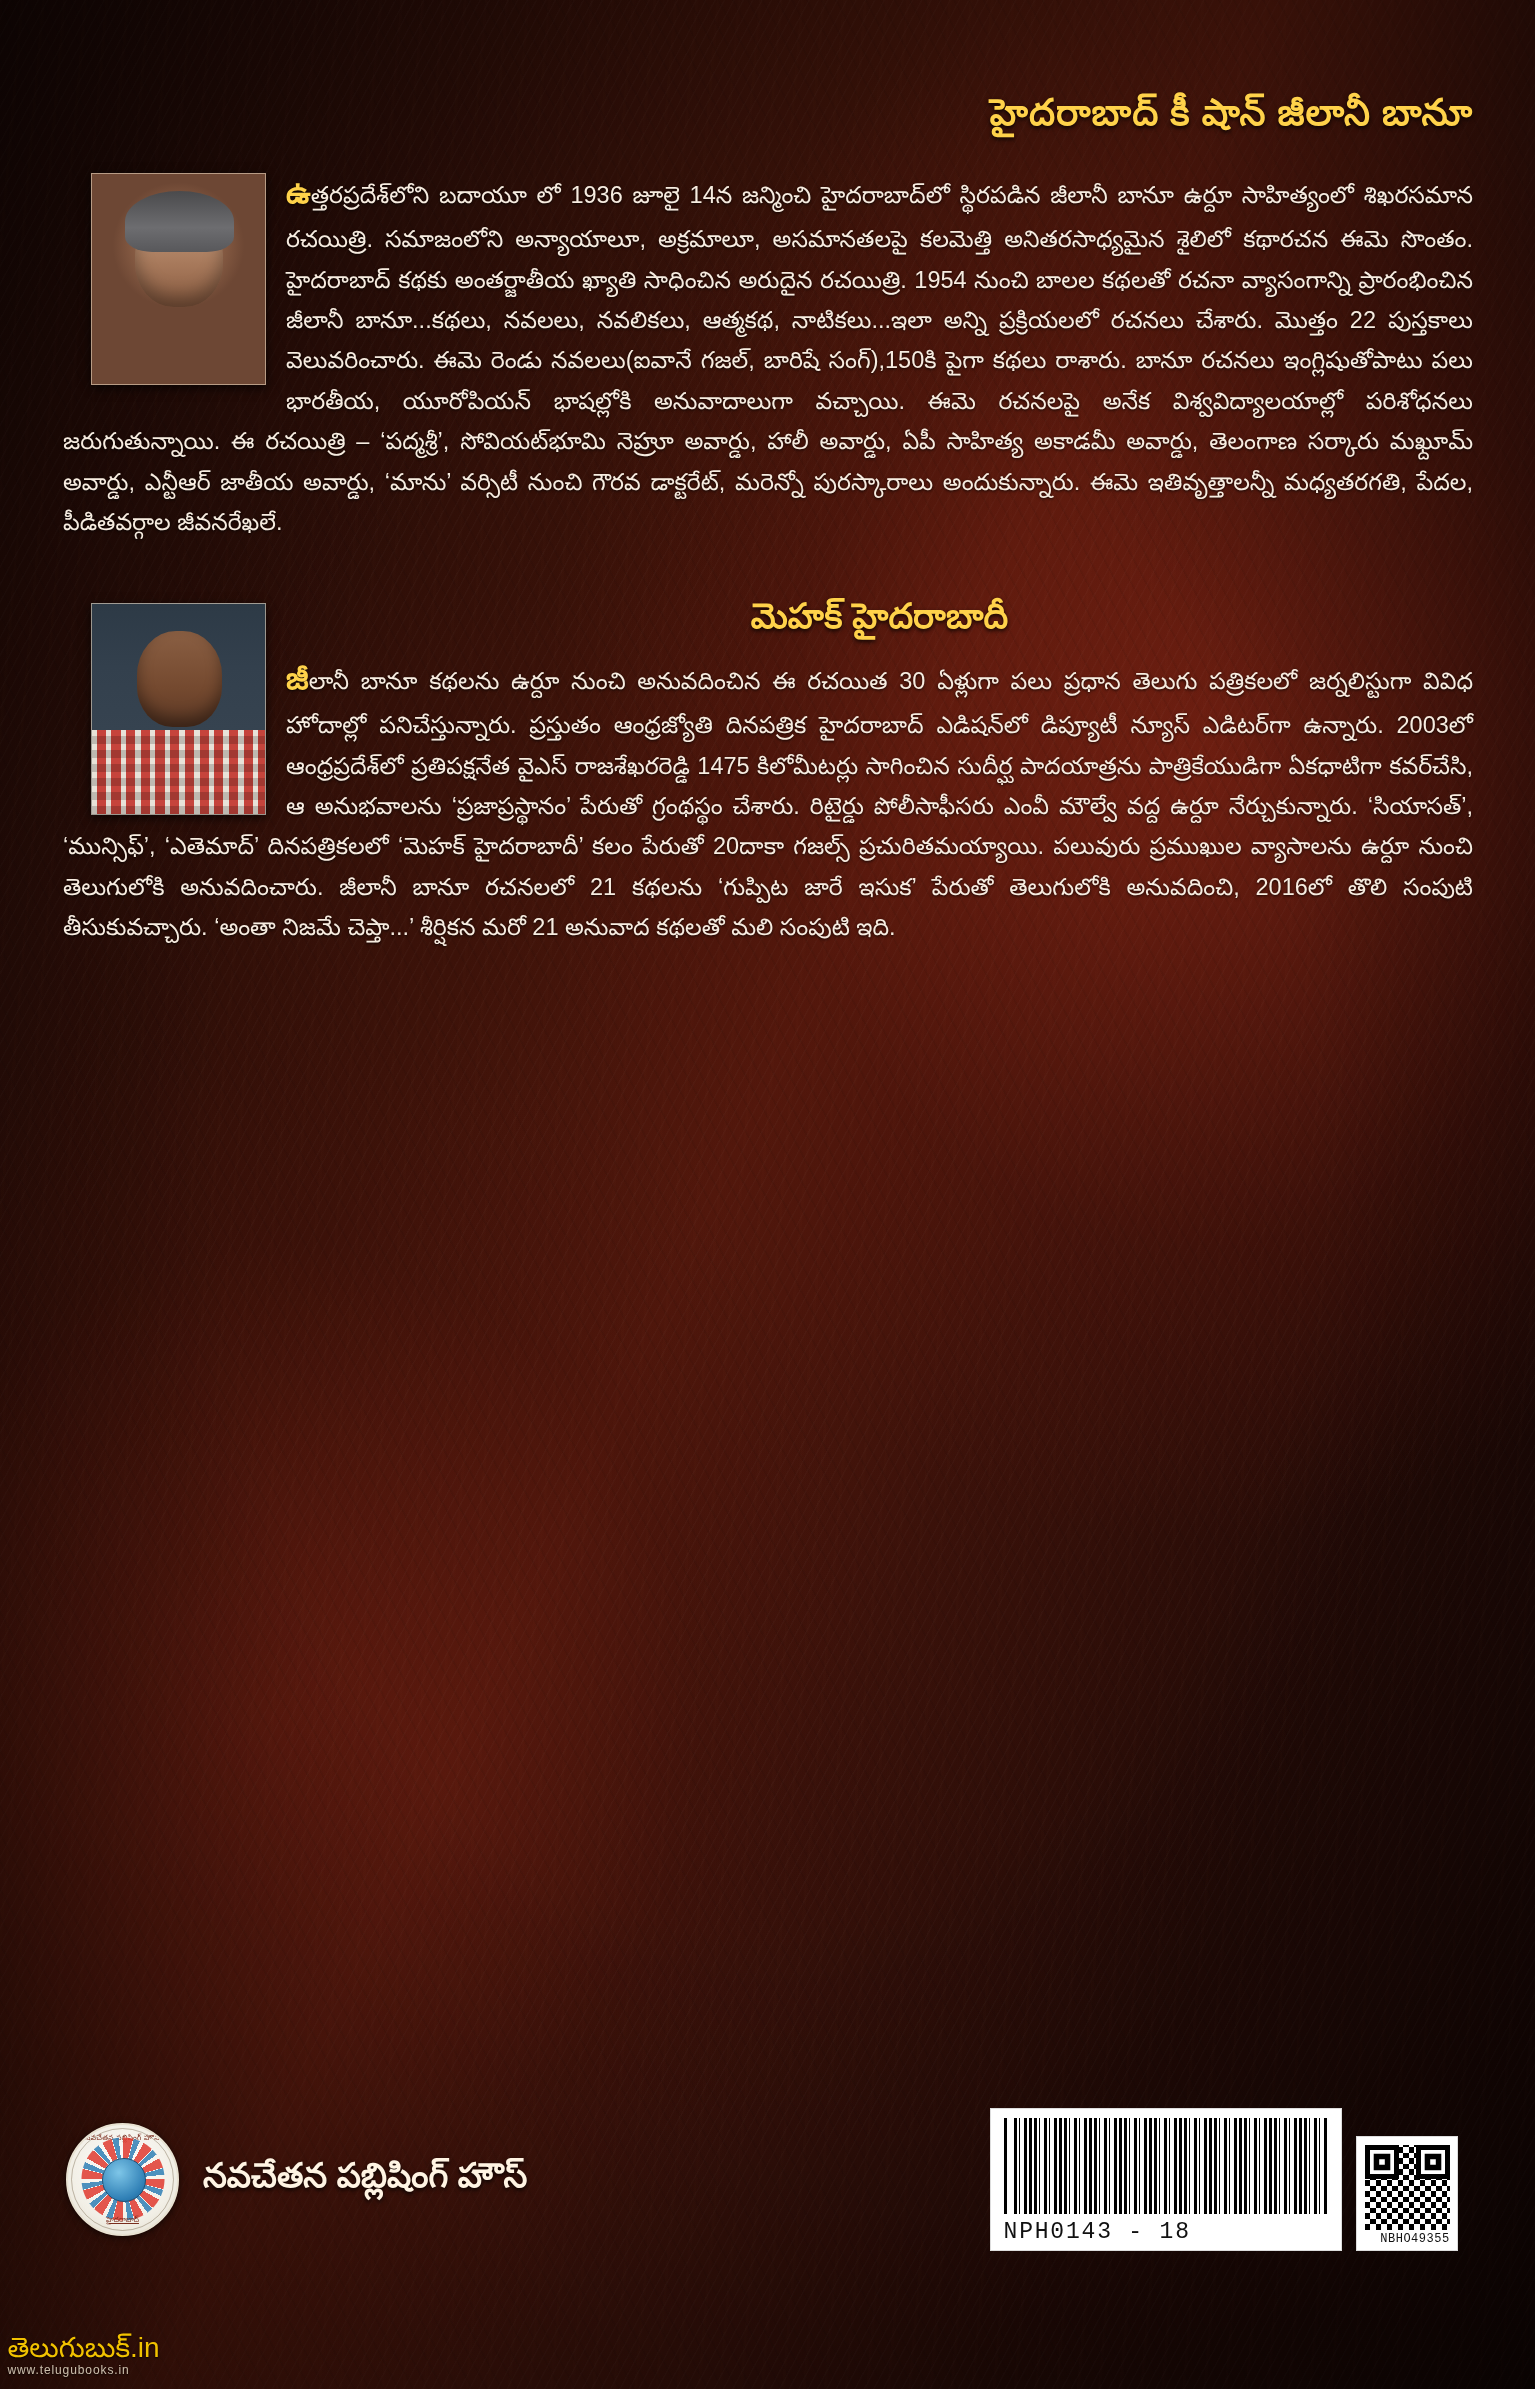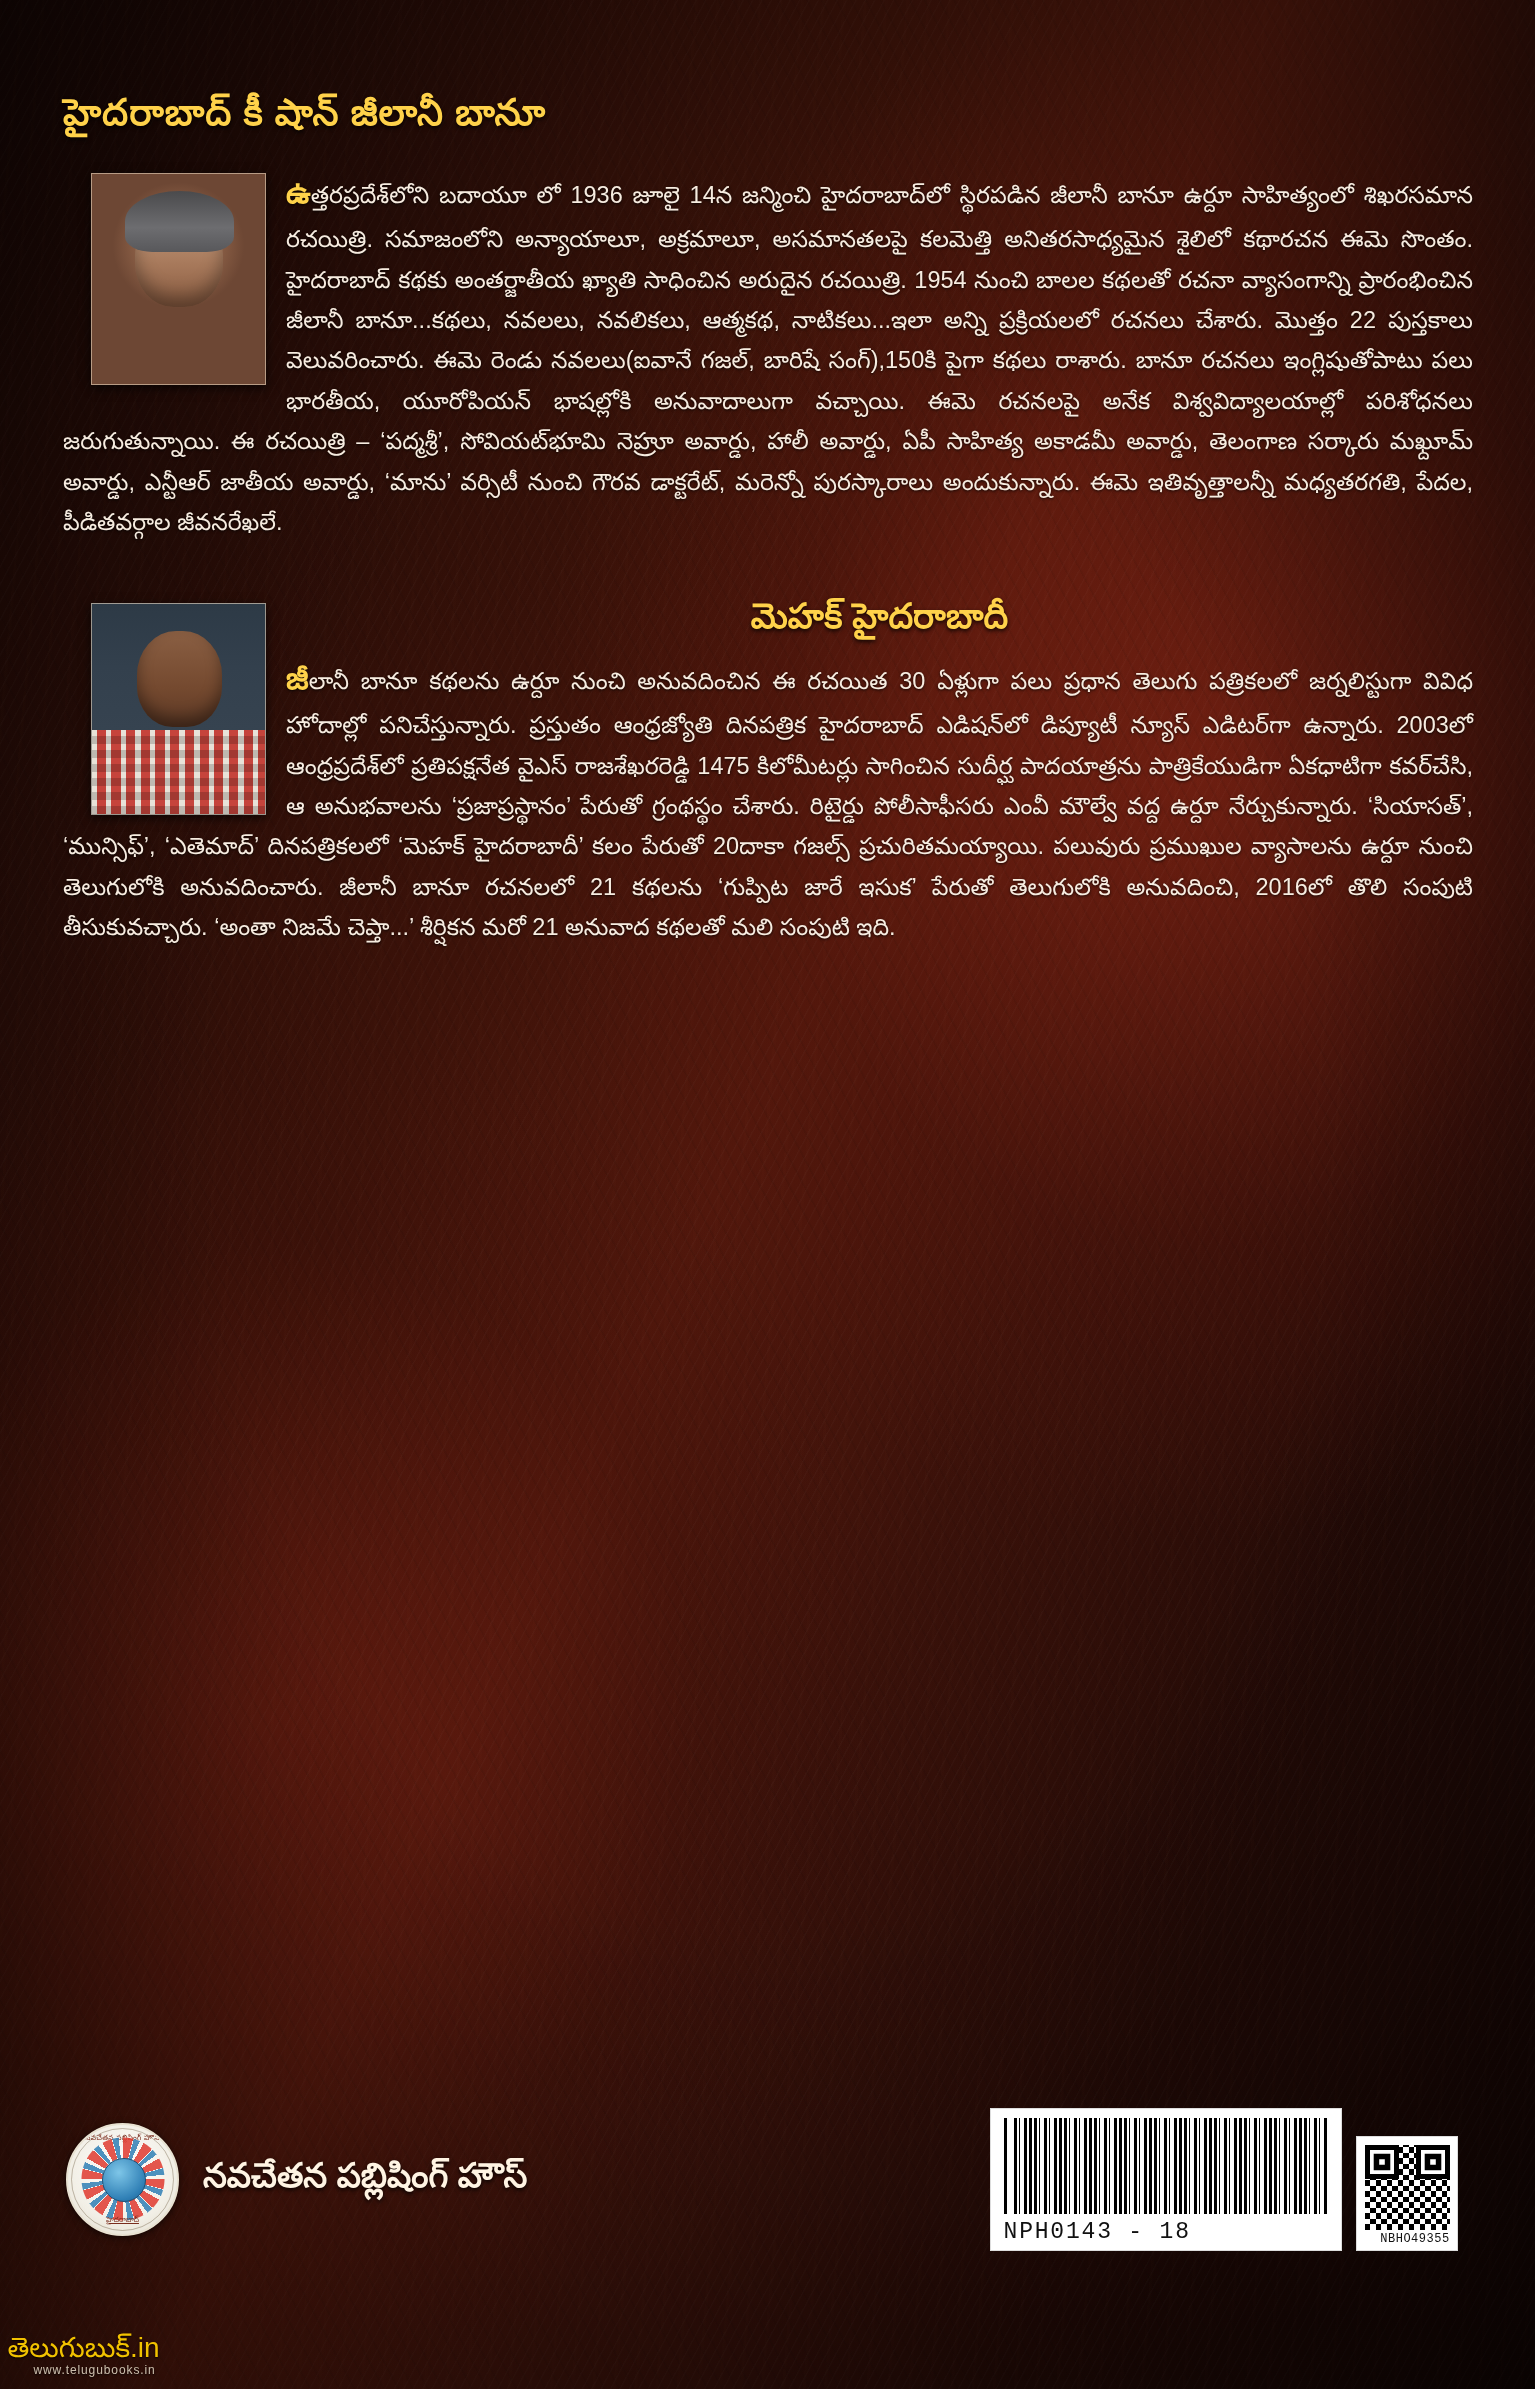--- a/index.html
+++ b/index.html
@@ -41,21 +41,21 @@
     background: radial-gradient(ellipse 85% 78% at 50% 48%, rgba(0,0,0,0) 42%, rgba(0,0,0,0.55) 88%, rgba(0,0,0,0.8) 100%);
     pointer-events: none;
   }
   .content {
     position: relative;
     z-index: 3;
     padding: 0 63px;
   }
 
   .title-1 {
-    text-align: left;
+    text-align: right;
     color: #ffd24a;
     font-size: 37px;
     font-weight: bold;
     letter-spacing: 0.9px;
     padding-top: 88px;
     text-shadow: 0 1.8px 4.6px rgba(0,0,0,0.85);
     line-height: 1.35;
   }
 
   .block-1 {
@@ -311,21 +311,20 @@
     text-shadow: 0 0.9px 1.8px rgba(0,0,0,0.9);
     line-height: 1;
   }
   .watermark .wm-sub {
     display: block;
     font-size: 12px;
     color: #e8dcc8;
     letter-spacing: 0.9px;
     margin-top: 1.8px;
     opacity: 0.85;
-    margin-left: 26px;
   }
 </style>
 </head>
 <body>
 
 <div class="page">
   <div class="content">
 
     <div class="title-1">హైదరాబాద్ కీ షాన్ జీలానీ బానూ</div>
 

